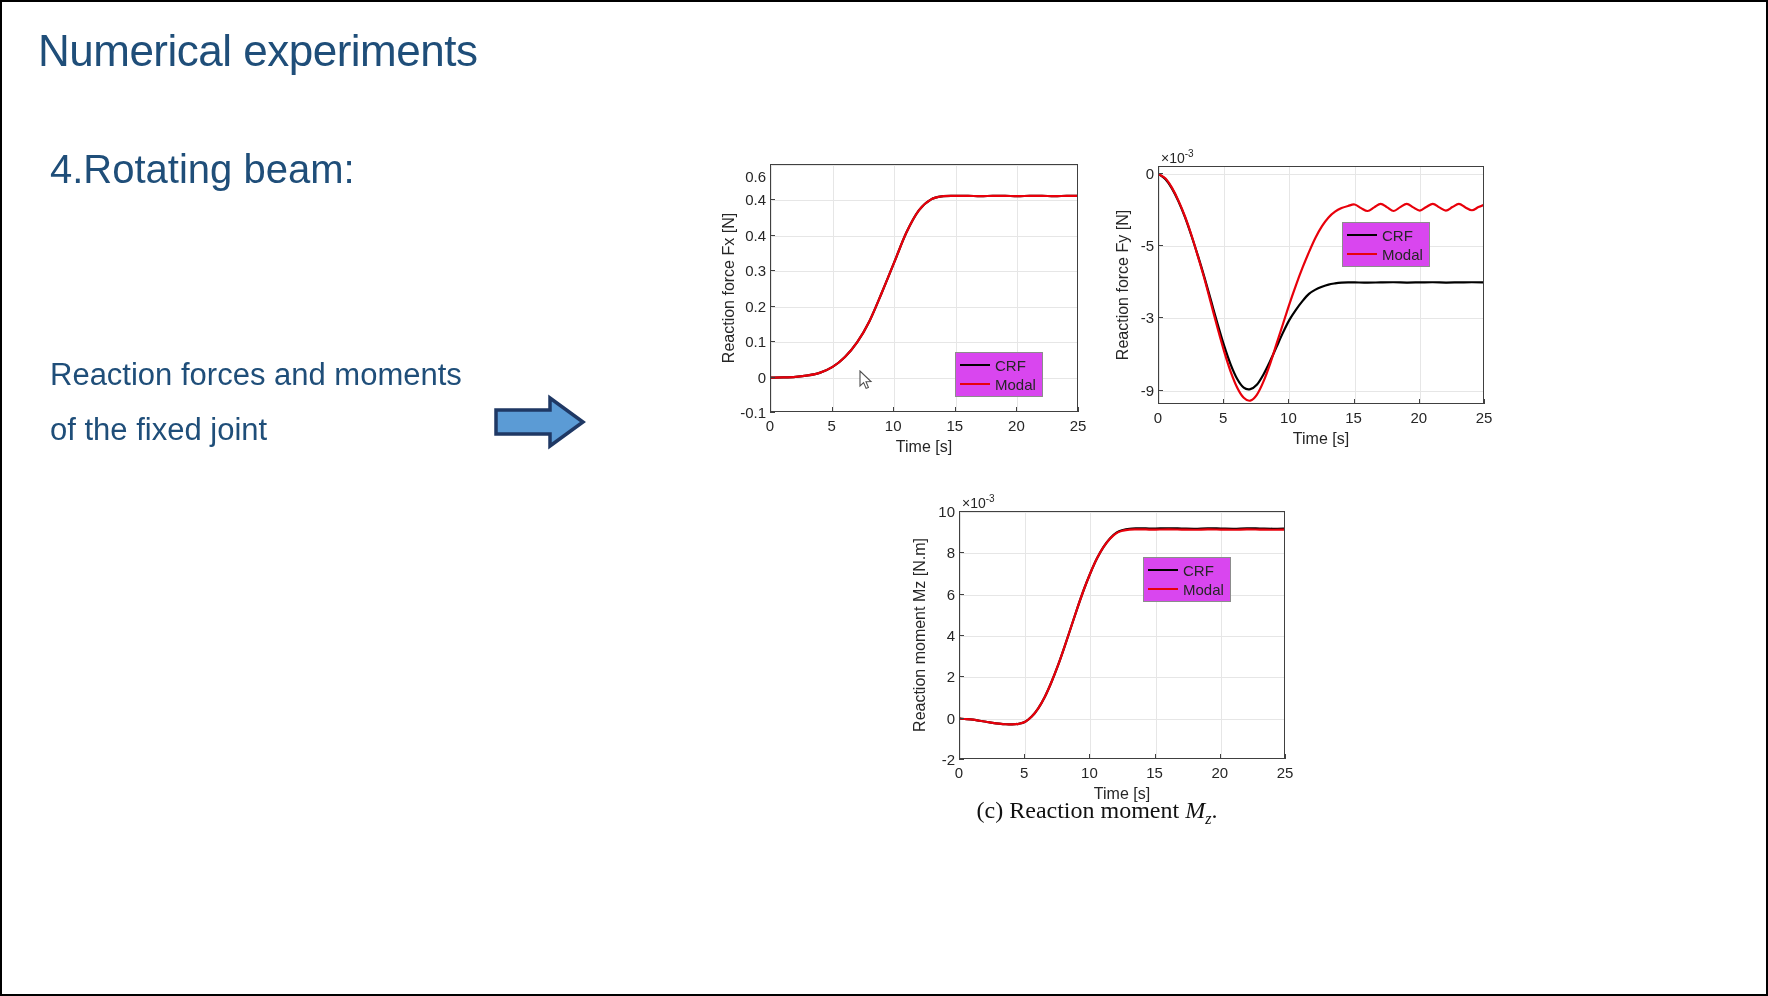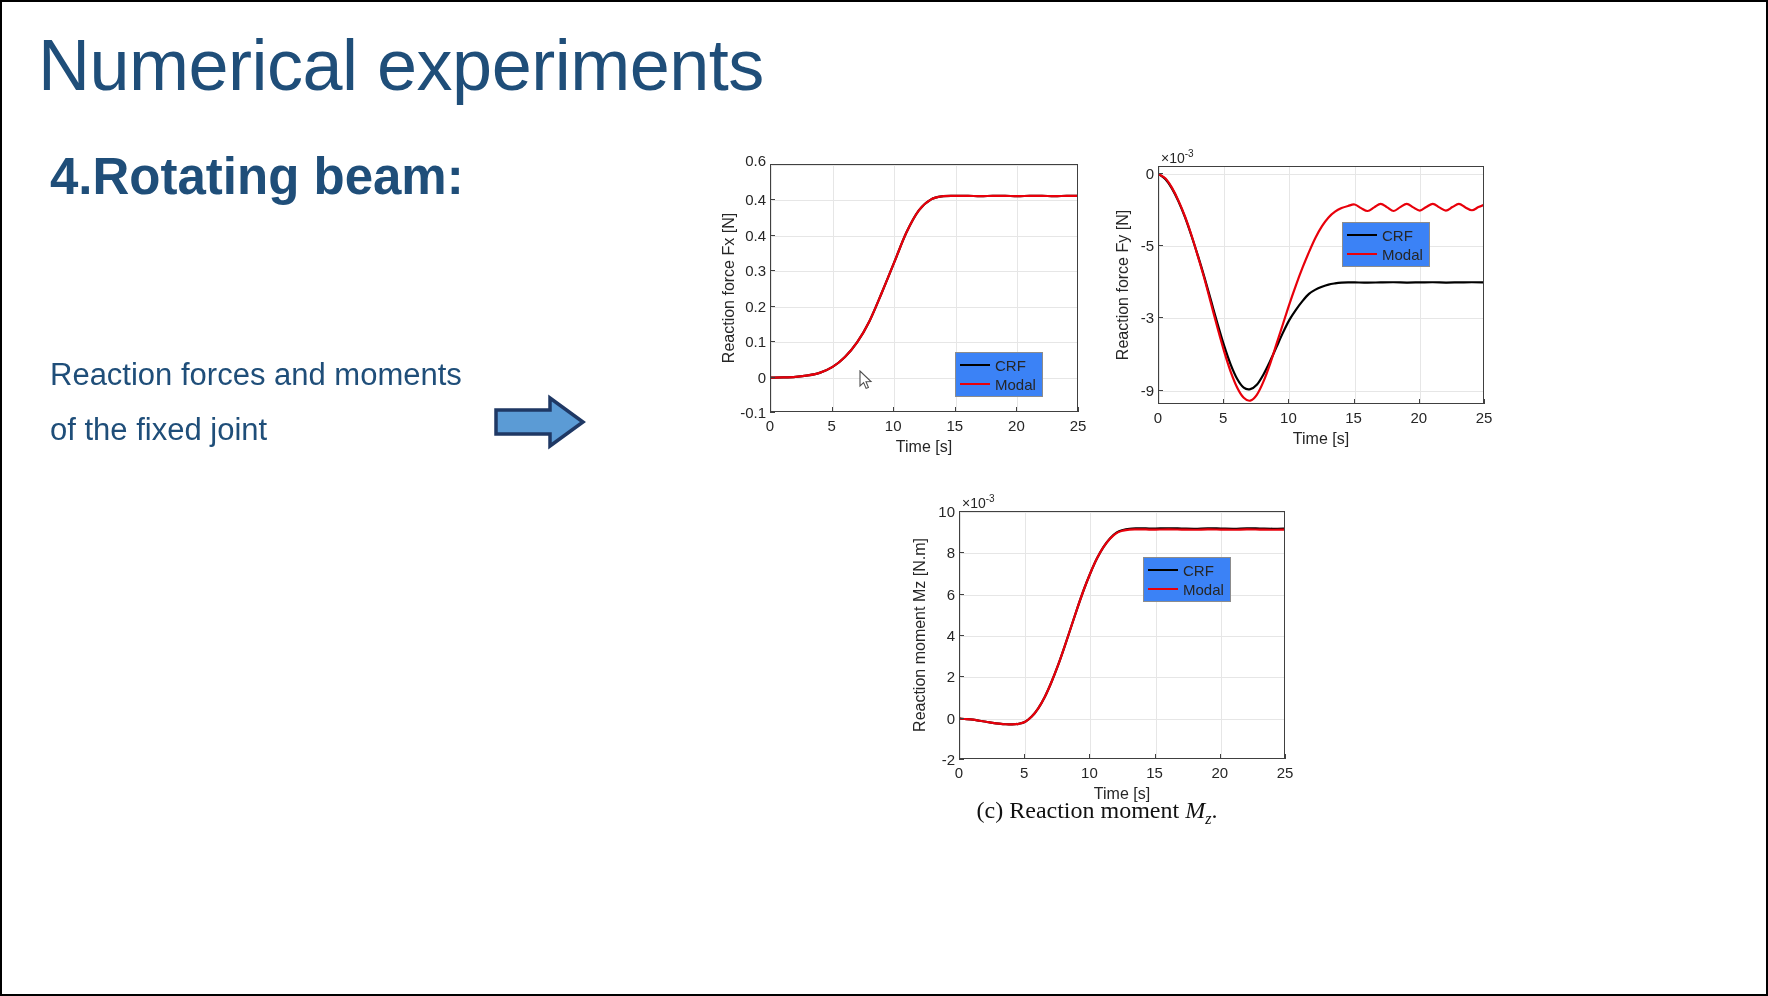--- a/index.html
+++ b/index.html
@@ -13,28 +13,28 @@
   
   #slide{
     position:absolute;left:0;top:0;width:1768px;height:996px;
     background:#ffffff;
     border:2px solid #000;
     box-sizing:border-box;
   }
   
   #title{
     position:absolute;left:36px;top:26px;
-    font-size:72px;line-height:1.05;
+    font-size:44px;line-height:1.05;
     color:#1F4E79;font-weight:400;
     letter-spacing:-0.5px;
     white-space:nowrap;
   }
   #subtitle{
     position:absolute;left:48px;top:145px;
-    font-size:51px;color:#1F4E79;font-weight:700;
+    font-size:40px;color:#1F4E79;font-weight:400;
     white-space:nowrap;
   }
   #body-line1{
     position:absolute;left:48px;top:355px;
     font-size:31px;color:#1F4E79;white-space:nowrap;
   }
   #body-line2{
     position:absolute;left:48px;top:410px;
     font-size:31px;color:#1F4E79;white-space:nowrap;
   }
@@ -71,21 +71,21 @@
     font-size:16px;color:#262626;white-space:nowrap;
   }
   .ylabel{transform-origin:0 0;transform:rotate(-90deg);}
   .expo{
     position:absolute;font-family:"Liberation Sans",sans-serif;
     font-size:14px;color:#262626;white-space:nowrap;
   }
   .expo sup{font-size:10px;}
   .tickmark{position:absolute;background:#404040;}
   .legend{
-    position:absolute;border:1px solid #8c8c8c;background:#3b82f6;
+    position:absolute;border:1px solid #8c8c8c;background:#d946ef;
     box-sizing:border-box;padding:4px 6px 4px 4px;
     display:flex;flex-direction:column;gap:3px;
   }
   .legrow{display:flex;align-items:center;gap:5px;height:16px;}
   .legline{width:30px;height:0;border-top:2.5px solid #000;}
   .legline.red{border-top-color:#E8000B;}
   .legtxt{font-family:"Liberation Sans",sans-serif;font-size:15px;color:#262626;line-height:1;}
   svg.curves{position:absolute;left:0;top:0;overflow:visible;}
   
   #cursor{position:absolute;left:857px;top:368px;width:16px;height:22px;}
@@ -159,21 +159,21 @@
         <div class="ticklbl y" style="left: 20px; width: 38px; top: 189.143px;">0.1</div>
         <div class="tickmark" style="left: 62px; top: 154px; width: 5px; height: 1px;"></div>
         <div class="ticklbl y" style="left: 20px; width: 38px; top: 153.714px;">0.2</div>
         <div class="tickmark" style="left: 62px; top: 118px; width: 5px; height: 1px;"></div>
         <div class="ticklbl y" style="left: 20px; width: 38px; top: 118.286px;">0.3</div>
         <div class="tickmark" style="left: 62px; top: 83px; width: 5px; height: 1px;"></div>
         <div class="ticklbl y" style="left: 20px; width: 38px; top: 82.8571px;">0.4</div>
         <div class="tickmark" style="left: 62px; top: 47px; width: 5px; height: 1px;"></div>
         <div class="ticklbl y" style="left: 20px; width: 38px; top: 47.4286px;">0.4</div>
         <div class="tickmark" style="left: 62px; top: 12px; width: 5px; height: 1px;"></div>
-        <div class="ticklbl y" style="left: 20px; width: 38px; top: 8px;">0.6</div>
+        <div class="ticklbl y" style="left: 20px; width: 38px; top: 24px;">0.6</div>
         <div class="axlabel" style="left: 62px; width: 308px; text-align: center; top: 286px;">Time [s]</div>
         <div class="axlabel ylabel" style="left: 12px; top: 260px; width: 248px; text-align: center;">Reaction force Fx [N]</div>
         <div class="legend" style="left: 247px; top: 200px;">
           <div class="legrow">
             <span class="legline"></span>
             <span class="legtxt">CRF</span>
           </div>
           <div class="legrow">
             <span class="legline red"></span>
             <span class="legtxt">Modal</span>

